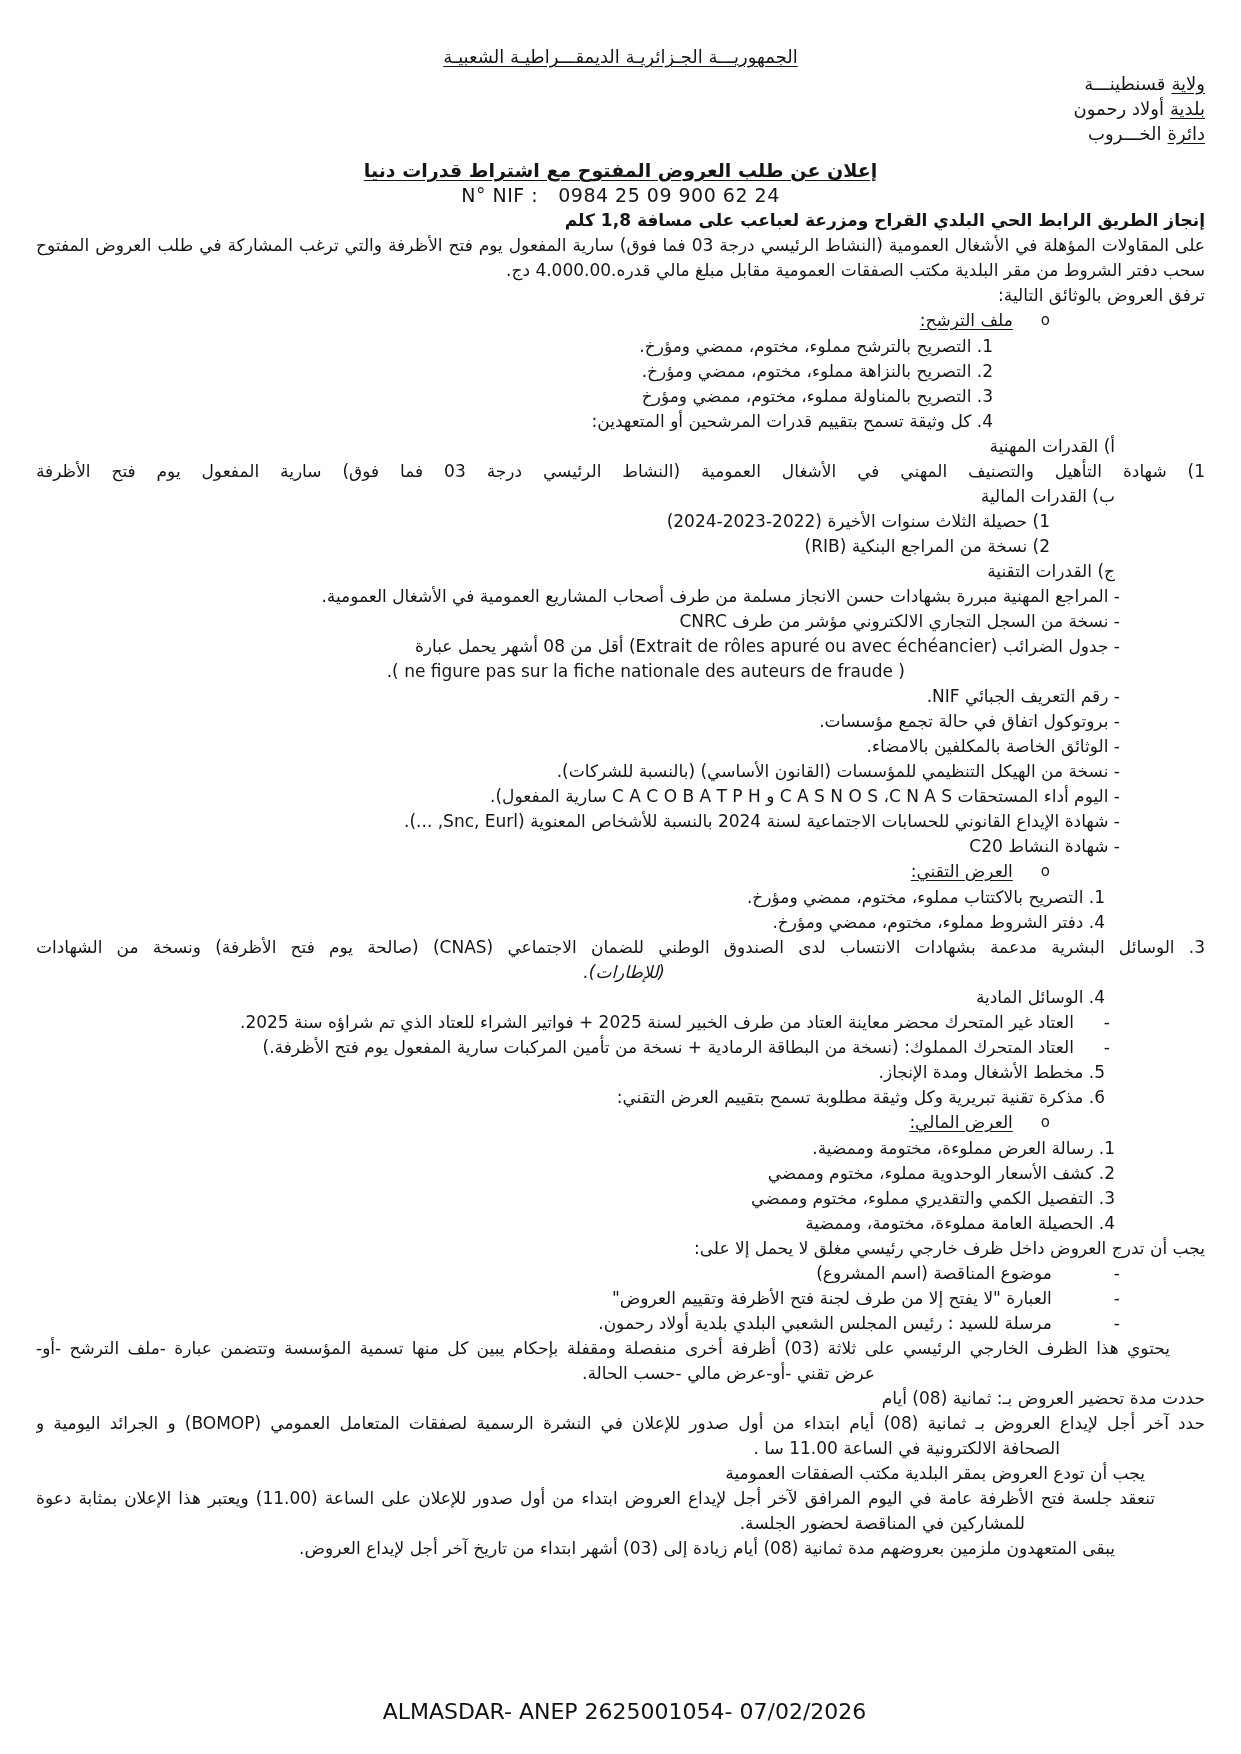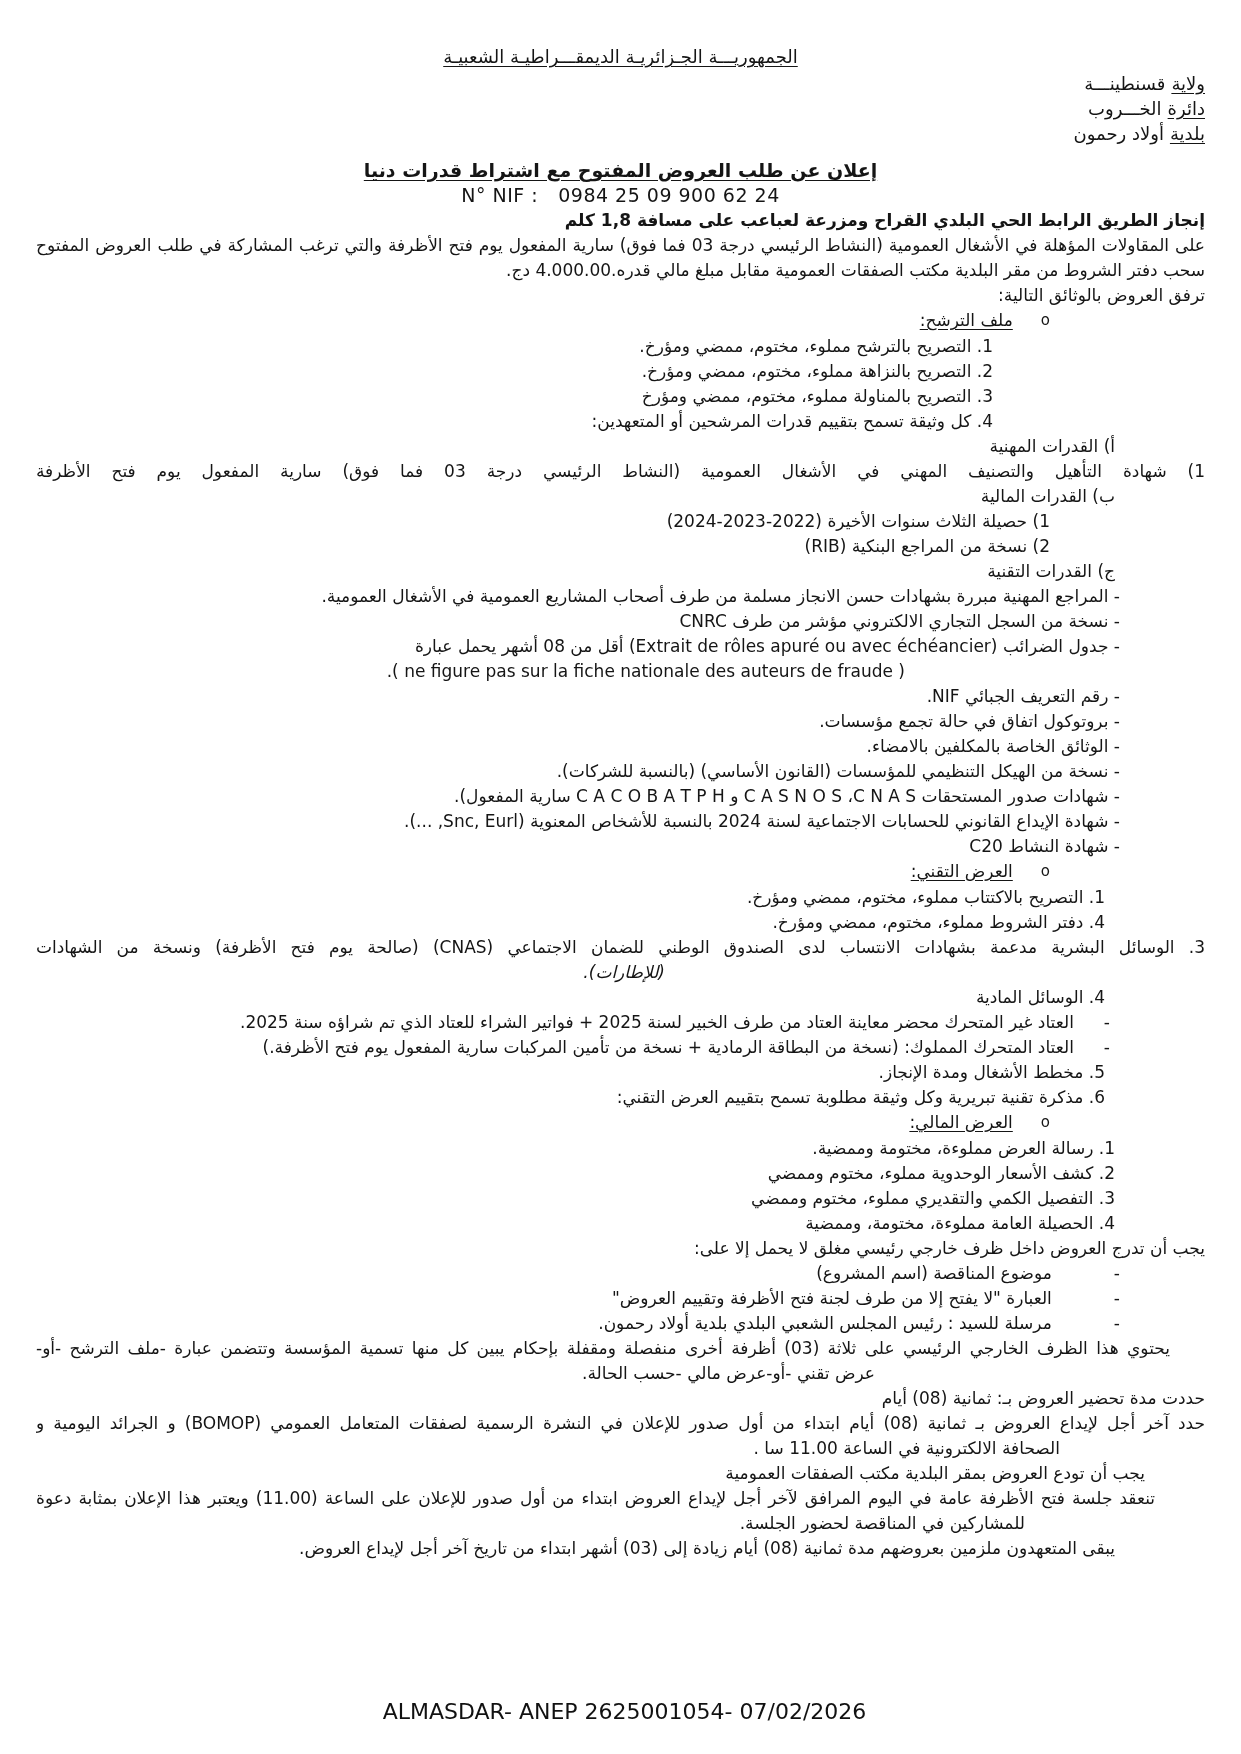--- a/index.html
+++ b/index.html
@@ -44,24 +44,24 @@
 
 <div class="page">
 
   <div class="line c u rep">الجمهوريـــة الجـزائريـة الديمقـــراطيـة الشعبيـة</div>
 
   <div>
     <div class="auth-line">
       <span class="u">ولاية</span><span class="auth-rest">قسنطينـــة</span>
     </div>
     <div class="auth-line">
-      <span class="u">دائرة</span><span class="auth-rest">الخـــروب</span>
+      <span class="u">بلدية</span><span class="auth-rest">أولاد رحمون</span>
     </div>
     <div class="auth-line">
-      <span class="u">بلدية</span><span class="auth-rest">أولاد رحمون</span>
+      <span class="u">دائرة</span><span class="auth-rest">الخـــروب</span>
     </div>
   </div>
 
   <div class="line c b u title">إعلان عن طلب العروض المفتوح مع اشتراط قدرات دنيا</div>
 
   <div class="line c nif">
     <span>N° NIF :</span><span class="nif-val">0984 25 09 900 62 24</span>
   </div>
 
   <div class="line b">إنجاز الطريق الرابط الحي البلدي القراح ومزرعة لعباعب على مسافة 1,8 كلم</div>
@@ -86,21 +86,21 @@
 
   <div class="line pr90">ج) القدرات التقنية</div>
   <div class="line pr85">- المراجع المهنية مبررة بشهادات حسن الانجاز مسلمة من طرف أصحاب المشاريع العمومية في الأشغال العمومية.</div>
   <div class="line pr85">- نسخة من السجل التجاري الالكتروني مؤشر من طرف CNRC</div>
   <div class="line pr85">- جدول الضرائب (Extrait de rôles apuré ou avec échéancier) أقل من 08 أشهر يحمل عبارة</div>
   <div class="line pr300">( ne figure pas sur la fiche nationale des auteurs de fraude ).</div>
   <div class="line pr85">- رقم التعريف الجبائي NIF.</div>
   <div class="line pr85">- بروتوكول اتفاق في حالة تجمع مؤسسات.</div>
   <div class="line pr85">- الوثائق الخاصة بالمكلفين بالامضاء.</div>
   <div class="line pr85">- نسخة من الهيكل التنظيمي للمؤسسات (القانون الأساسي) (بالنسبة للشركات).</div>
-  <div class="line pr85">- شهادات صدور المستحقات C A S N O S ،C N A S و C A C O B A T P H سارية المفعول).</div>
+  <div class="line pr85">- اليوم أداء المستحقات C A S N O S ،C N A S و C A C O B A T P H سارية المفعول).</div>
   <div class="line pr85">- شهادة الإيداع القانوني للحسابات الاجتماعية لسنة 2024 بالنسبة للأشخاص المعنوية (Snc, Eurl, ...).</div>
   <div class="line pr85">- شهادة النشاط C20</div>
 
   <div class="line bh pr155">
     <span class="bm">o</span><span class="u">العرض التقني:</span>
   </div>
   <div class="line pr100">1. التصريح بالاكتتاب مملوء، مختوم، ممضي ومؤرخ.</div>
   <div class="line pr100">4. دفتر الشروط مملوء، مختوم، ممضي ومؤرخ.</div>
   <div class="line stretch">3. الوسائل البشرية مدعمة بشهادات الانتساب لدى الصندوق الوطني للضمان الاجتماعي (CNAS) (صالحة يوم فتح الأظرفة) ونسخة من الشهادات</div>
   <div class="line pr540">(للإطارات).</div>

